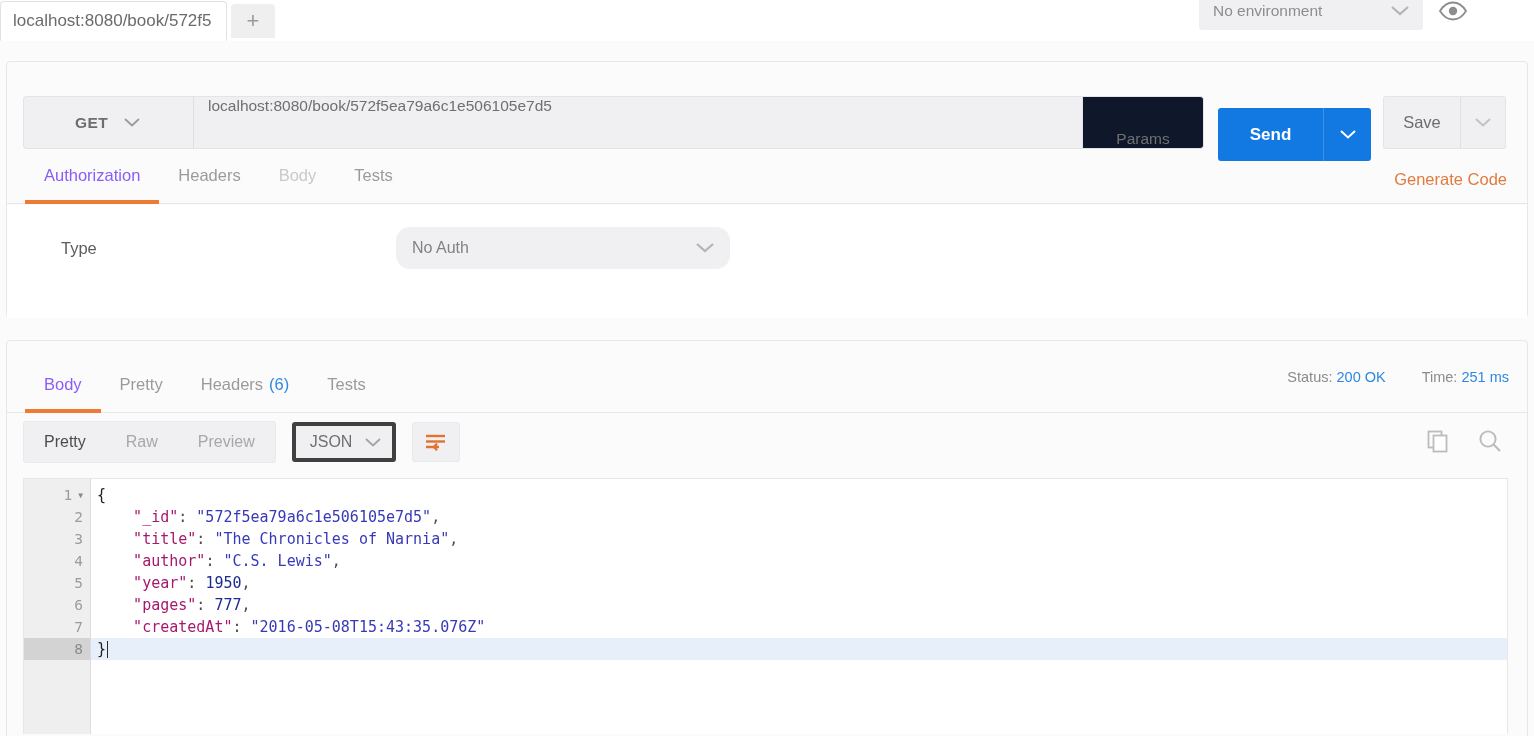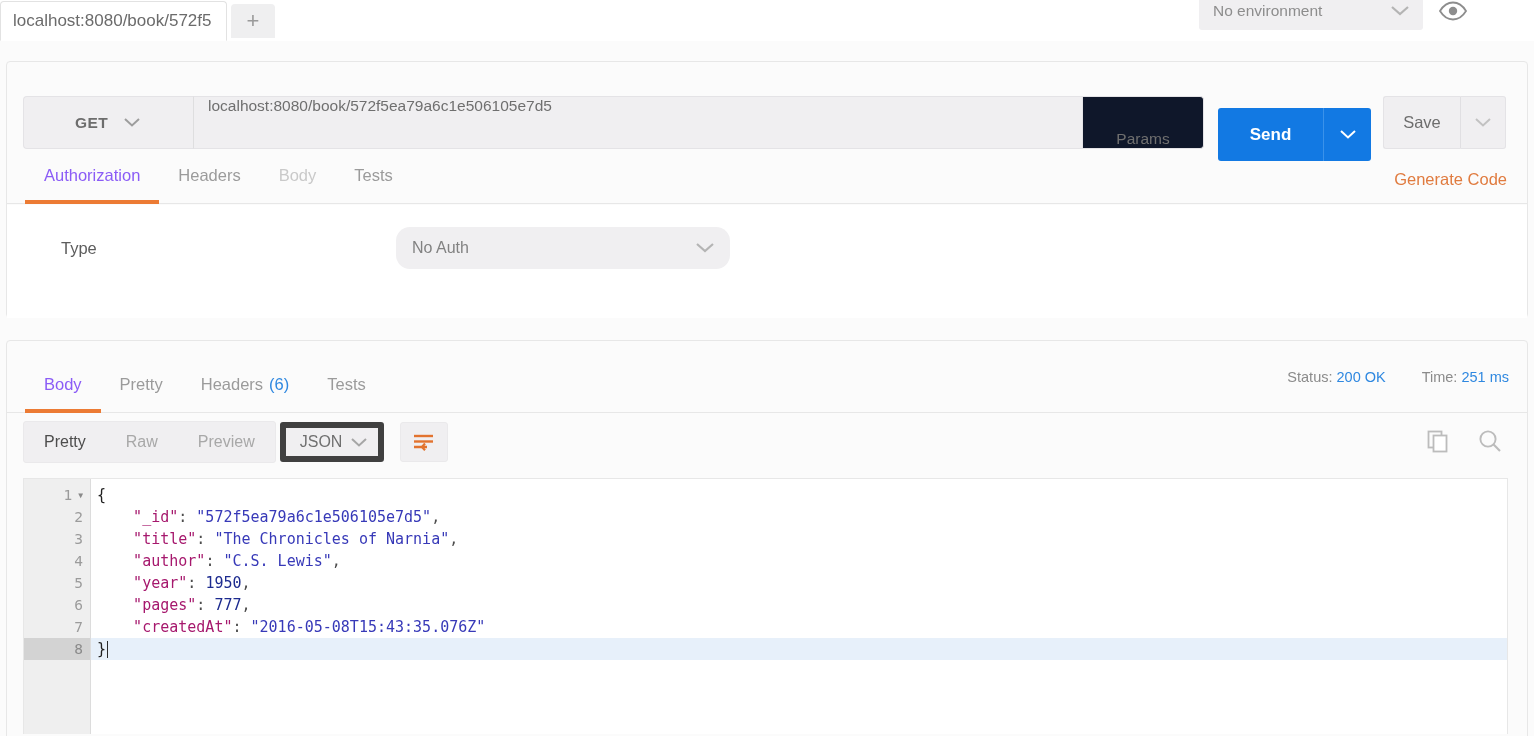--- a/index.html
+++ b/index.html
@@ -137,22 +137,22 @@
   .res-toolbar { position: absolute; left: 16px; top: 80px; display: flex; align-items: center; }
   .seg {
     display: flex; background: #f0eff1; border: 1px solid #eae9eb; border-radius: 3px; overflow: hidden;
   }
   .seg-item {
     height: 40px; display: flex; align-items: center; justify-content: center;
     font-size: 16px; color: #a8a8a8; padding: 0 20px;
   }
   .seg-item.active { color: #4d4d4d; }
   .fmt-select {
-    margin-left: 4px; width: 104px; height: 40px; background: #f0eff1;
-    border: 6px solid #404040; border-radius: 3px;
+    margin-left: 16px; width: 104px; height: 40px; background: #f0eff1;
+    border: 4px solid #404040; border-radius: 3px;
     display: flex; align-items: center; justify-content: space-between;
     padding: 0 9px 0 14px; font-size: 16px; color: #6f6f6f;
   }
   .wrap-btn {
     margin-left: 16px; width: 48px; height: 40px; background: #f0eff1;
     border: 1px solid #eae9eb; border-radius: 3px;
     display: flex; align-items: center; justify-content: center;
   }
   .res-tools-right {
     position: absolute; right: 22px; top: 80px;

